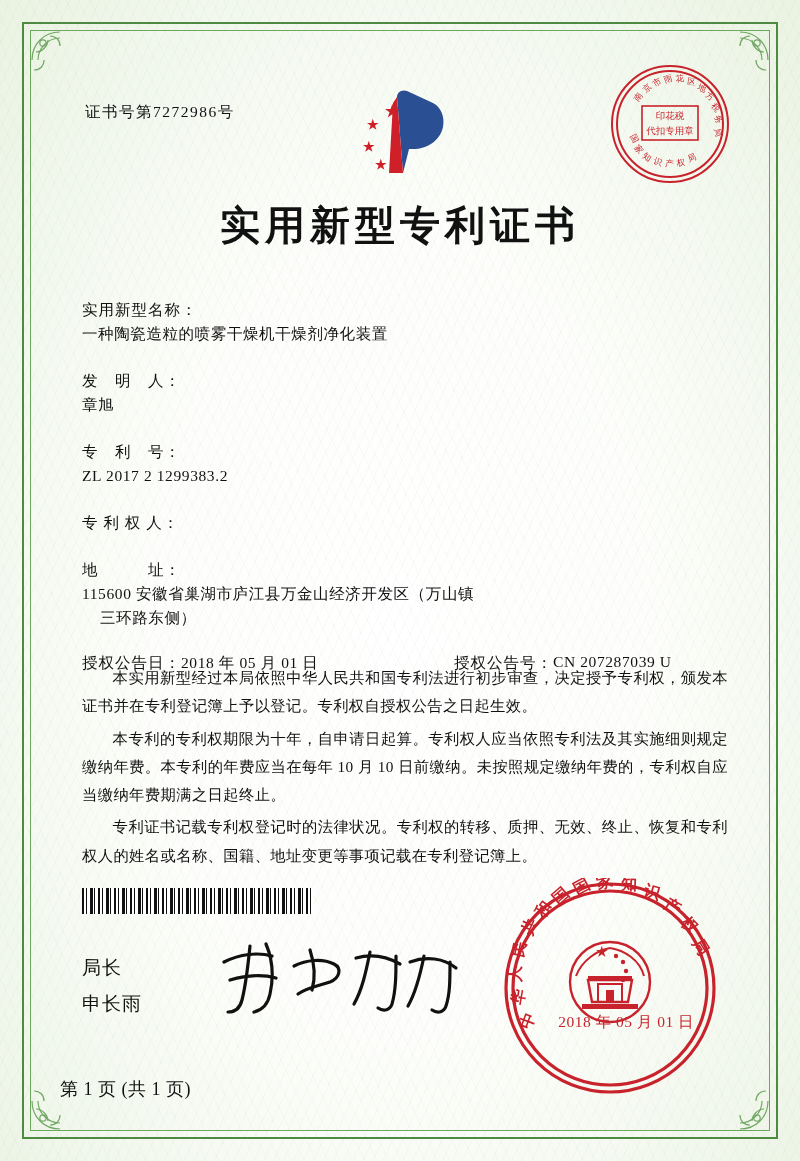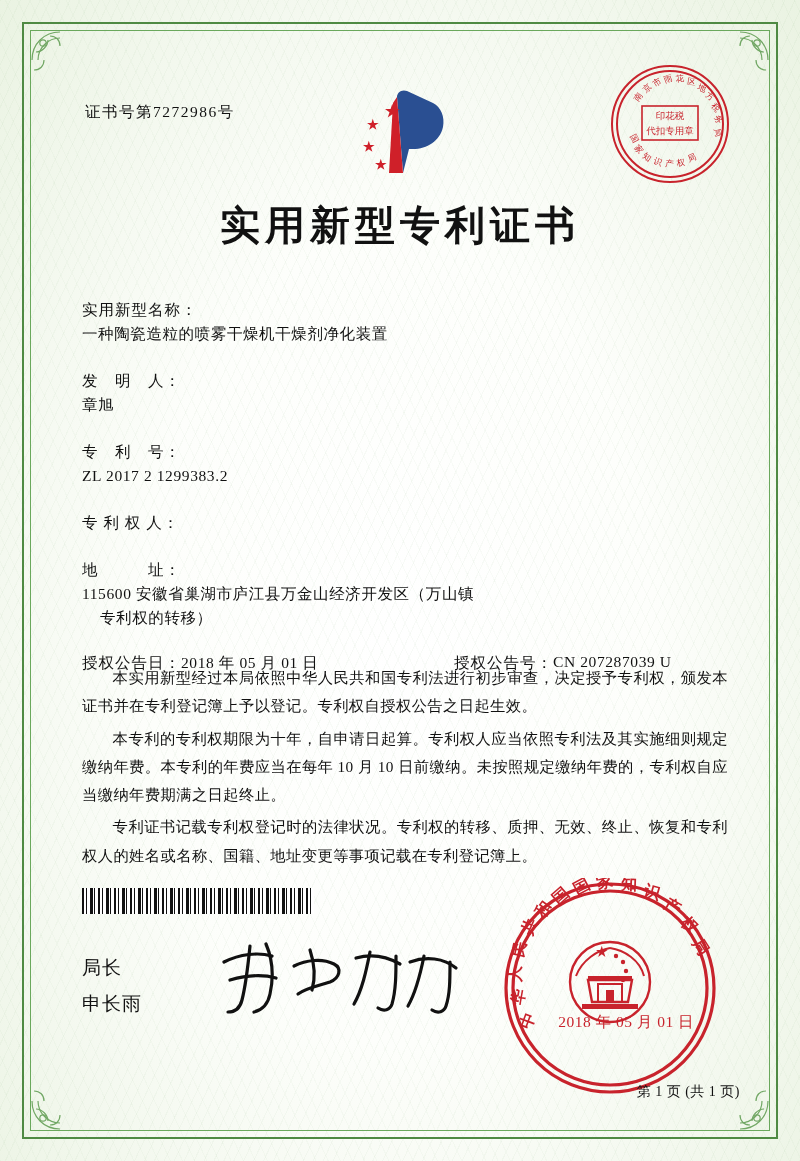--- a/index.html
+++ b/index.html
@@ -199,22 +199,22 @@
     top: 962px;
     font-size: 15.5px;
     color: #c8232c;
     letter-spacing: .5px;
   }
 
   .page-footer {
     position: absolute;
     bottom: 10px;
     left: 0; right: 0;
-    text-align: right;
-    font-size: 14px;
+    text-align: left;
+    font-size: 18px;
     letter-spacing: .5px;
     color: #111;
   }
 </style>
 </head>
 <body>
 
 <div class="page">
   <div class="bg-texture"></div>
 
@@ -334,21 +334,21 @@
 
 
       <div class="field-row">
         <span class="field-label">专 利 权 人：</span>
       </div>
 
       <div class="field-row">
         <span class="field-label">地　　　址：</span>
         <span class="field-value">
           <span>115600  安徽省巢湖市庐江县万金山经济开发区（万山镇</span>
-          <span class="wrap2">专利权的转移）</span>
+          <span class="wrap2">三环路东侧）</span>
         </span>
       </div>
 
       <div class="two-col">
         <div class="col left">
           <span class="field-label">授权公告日：</span>
           <span class="field-value">2018 年 05 月 01 日</span>
         </div>
         <div class="col">
           <span class="field-label">授权公告号：</span>

